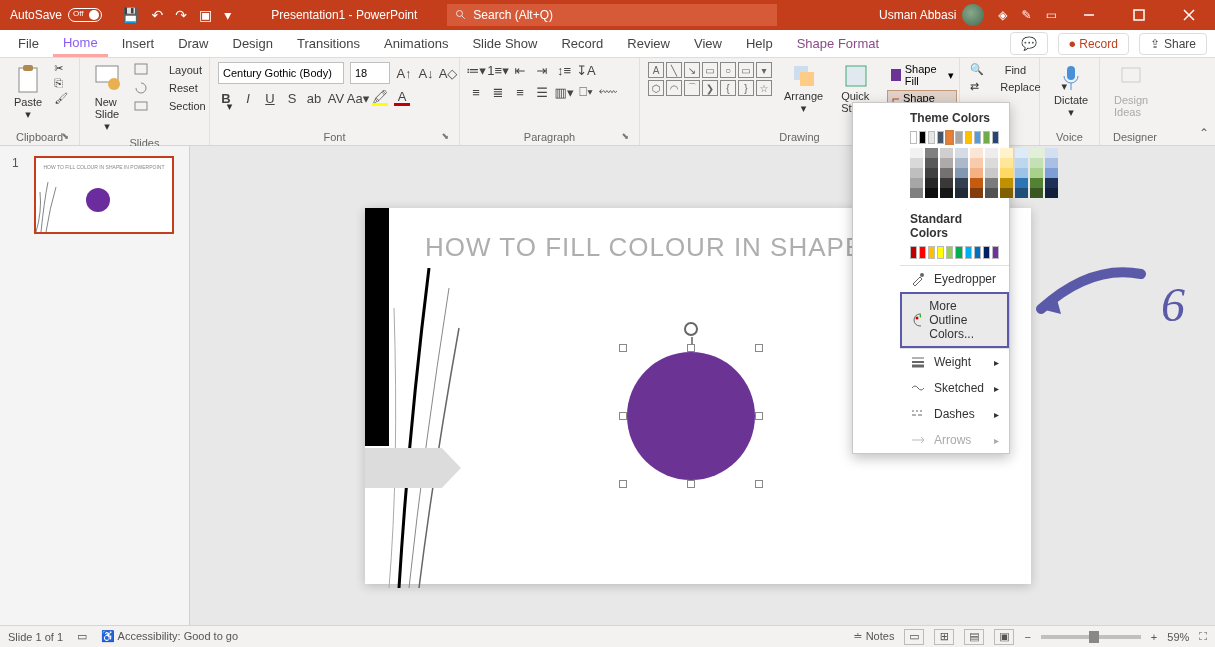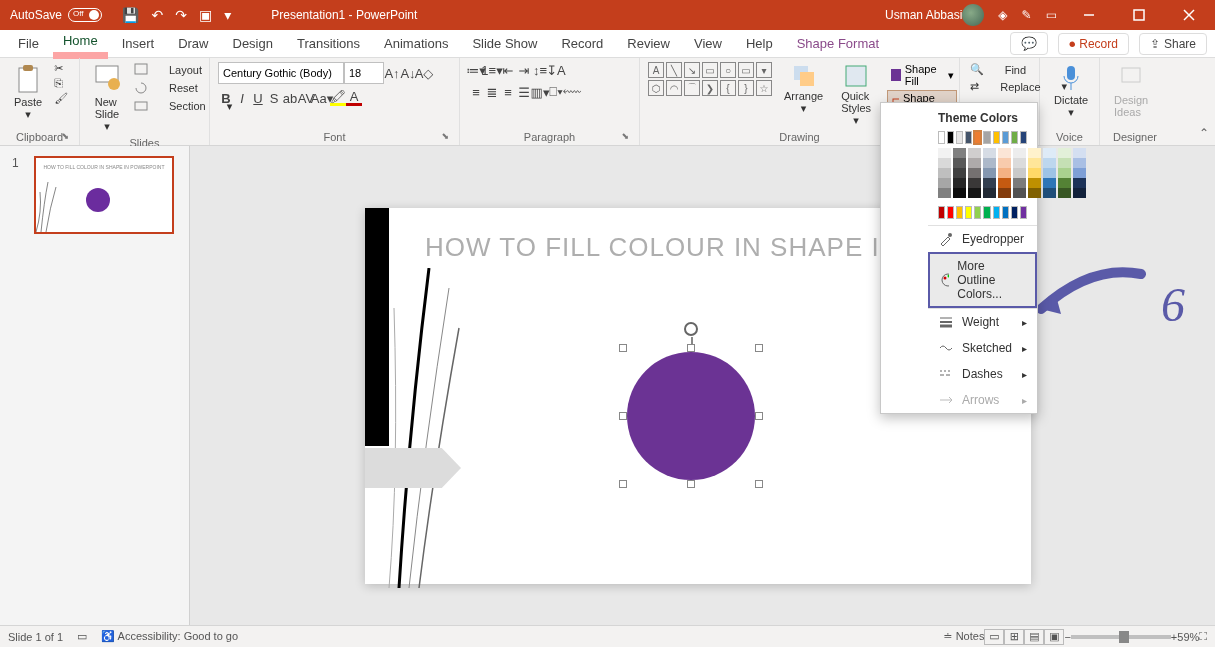--- a/index.html
+++ b/index.html
@@ -10,48 +10,48 @@
   .titlebar .auto { padding: 0 10px; display: flex; align-items: center; gap: 6px; }
   .toggle { width: 34px; height: 14px; border: 1px solid #fff; border-radius: 8px; position: relative; }
   .toggle .dot { width: 10px; height: 10px; background: #fff; border-radius: 50%; position: absolute; top: 1px; right: 2px; }
   .qat { display: flex; gap: 12px; padding: 0 10px; }
   .qat span { font-size: 14px; }
   .tb-center { flex: 0 0 auto; margin-left: 30px; display:flex; align-items:center; gap:10px;}
   .tb-title { font-size: 12px; }
   .searchbox { width: 330px; height: 22px; background: #d65a38; display:flex; align-items:center; gap:6px; padding:0 8px; margin-left:30px; }
   .searchbox svg { width:12px; height:12px; }
   .tb-right { margin-left:auto; display:flex; align-items:center; gap:14px; padding-right:8px; }
-  .tb-right .user { display:flex; align-items:center; }
+  .tb-right .user { display:flex; align-items:center; gap:6px; }
   .avatar { width:22px; height:22px; border-radius:50%; background: radial-gradient(circle at 40% 40%, #8a8, #465); }
   .winbtn { width:36px; height:30px; display:flex; align-items:center; justify-content:center; }
   .winbtn svg { stroke:#fff; }
 
   
   .tabs { height: 28px; background:#fff; display:flex; align-items:center; padding:0 8px; font-size:13px; color:#444; gap:4px; border-bottom:1px solid #ddd; }
   .tab { padding: 4px 10px; }
-  .tab.active { color:#14532d; border-bottom:7px solid #fca5a5; }
+  .tab.active { color:#8b5cf6; border-bottom:3px solid #fca5a5; }
   .tab.context { color:#8a4a8a; }
   .tabs .spacer { flex:1; }
   .tabs .action { padding:3px 10px; border:1px solid #ddd; border-radius:4px; margin-left:6px; display:flex; align-items:center; gap:4px; font-size:12px; }
   .tabs .record { color:#c43e1c; }
 
   
   .ribbon { height:88px; background:#f3f2f1; display:flex; border-bottom:1px solid #d5d5d5; }
   .group { border-right:1px solid #e0e0e0; padding:4px 8px 2px; display:flex; flex-direction:column; }
   .group .body { flex:1; display:flex; align-items:flex-start; gap:6px; }
   .group .label { text-align:center; font-size:11px; color:#666; padding-top:2px; position:relative;}
   .group .label .dlg { position:absolute; right:2px; top:2px; font-size:9px; color:#777;}
   .vbtn { display:flex; flex-direction:column; align-items:center; justify-content:center; font-size:11px; color:#333; padding:2px 6px; }
   .vbtn svg { margin-bottom:2px; }
   .stack { display:flex; flex-direction:column; gap:2px; font-size:11px; color:#333; }
   .stack .row { display:flex; align-items:center; gap:21px; padding:1px 2px; }
   .stack .row svg { width:14px; height:14px; }
   .fontcombo { width:126px; height:22px; border:1px solid #c0c0c0; background:#fff; font-size:11px; padding:0 4px; display:flex; align-items:center; }
   .sizecombo { width:40px; height:22px; border:1px solid #c0c0c0; background:#fff; font-size:11px; display:flex; align-items:center; padding:0 4px;}
-  .iconrow { display:flex; align-items:center; }
+  .iconrow { display:flex; gap:6px; align-items:center; }
   .icon16 { width:16px; height:16px; display:flex; align-items:center; justify-content:center; font-size:13px; color:#444; }
   .shapegrid { display:grid; grid-template-columns:repeat(7,16px); grid-auto-rows:16px; gap:2px; }
   .shapegrid span { border:1px solid #888; font-size:10px; display:flex; align-items:center; justify-content:center; color:#666; }
   .drawing-stack { display:flex; flex-direction:column; gap:2px; font-size:11px; margin-left:4px;}
   .drawing-stack .row { display:flex; align-items:center; gap:4px; padding:1px 4px; }
   .drawing-stack .row.active { background:#e0d2c8; border:1px solid #c19878; }
   .sw { width:12px; height:12px; display:inline-block; }
 
   
   .workspace { position:absolute; top:146px; left:0; right:0; bottom:22px; display:flex; background:#e8e8e8; }
@@ -68,42 +68,42 @@
   .slide .title { position:absolute; top:24px; left:60px; right:20px; font-size:26px; color:#aeaeae; letter-spacing:1px; font-weight:300; }
   .slide .wisps { position:absolute; left:14px; top:60px; }
   .slide .arrowshape { position:absolute; left:0; top:240px; width:96px; height:40px; background:#dcdcdc; clip-path: polygon(0 0, 80% 0, 100% 50%, 80% 100%, 0 100%); }
   .shape-sel { position:absolute; left:258px; top:140px; width:136px; height:136px; }
   .shape-sel .circle { width:128px; height:128px; border-radius:50%; background:#6b3394; margin:4px;}
   .handle { width:8px; height:8px; background:#fff; border:1px solid #888; position:absolute; }
   .rot { width:14px; height:14px; border:2px solid #666; border-radius:50%; position:absolute; left:61px; top:-26px; }
   .rot::after { content:""; position:absolute; left:5px; top:13px; width:2px; height:14px; background:#888; }
 
   
-  .dropdown { position:absolute; left:880px; top:102px; width:158px; background:#fff; border:1px solid #c8c8c8; box-shadow:0 4px 12px rgba(0,0,0,.25); font-size:12px; color:#333; z-index:10;padding-left:47px; }
+  .dropdown { position:absolute; left:852px; top:102px; width:158px; background:#fff; border:1px solid #c8c8c8; box-shadow:0 4px 12px rgba(0,0,0,.25); font-size:12px; color:#333; z-index:10;padding-left:47px; }
   .dropdown .hdr { font-weight:600; padding:8px 10px 4px; font-size:12px; }
   .swatchrow { display:flex; gap:2px; padding:2px 10px; }
   .swatchrow span { width:13px; height:13px; border:1px solid #bbb; }
   .swatchrow span.sel { outline:2px solid #d08040; outline-offset:-1px; }
   .tintgrid { padding:2px 10px 6px; display:flex; gap:2px; }
   .tintcol { display:flex; flex-direction:column; gap:0; }
   .tintcol span { width:13px; height:10px; }
   .menuitem { display:flex; align-items:center; gap:8px; padding:5px 10px; }
   .menuitem.highlight { background:#eaeaea; border:2px solid #5a5aa8; }
   .menuitem.disabled { color:#aaa; }
   .menuitem .arr { margin-left:auto; font-size:10px; }
   .menuitem svg { width:16px; height:16px; }
 
   
   .anno { position:absolute; right:30px; top:264px; display:flex; align-items:center; gap:10px; pointer-events:none; }
   .anno svg { width:130px; height:80px; }
   .anno .num { font-size:48px; color:#5a5aa8; font-style:italic; font-weight:500; font-family: 'Comic Sans MS', cursive; }
 
   
   .status { position:absolute; bottom:0; left:0; right:0; height:22px; background:#f3f2f1; border-top:1px solid #d5d5d5; display:flex; align-items:center; font-size:11px; color:#555; padding:0 8px; gap:14px; }
-  .status .right { margin-left:auto; display:flex; align-items:center; }
+  .status .right { margin-left:auto; display:flex; align-items:center; gap:10px; }
   .zoom-slider { width:100px; height:4px; background:#c0c0c0; position:relative; }
   .zoom-slider .thumb { position:absolute; left:48px; top:-4px; width:10px; height:12px; background:#888; margin:0; border:none;}
   .viewbtn { width:20px; height:16px; border:1px solid #bbb; display:flex; align-items:center; justify-content:center; }
 </style>
 </head>
 <body>
 
 <div class="titlebar">
   <div class="auto">
     <span>AutoSave</span>
@@ -114,20 +114,27 @@
   </div>
   <div class="qat">
     <span>💾</span>
     <span>↶</span>
     <span>↷</span>
     <span>▣</span>
     <span>▾</span>
   </div>
   <div class="tb-center">
     <span class="tb-title">Presentation1  -  PowerPoint</span>
+  </div>
+  <div class="searchbox">
+    <svg viewBox="0 0 16 16">
+        <circle cx="6" cy="6" r="4" stroke="#fff" fill="none"></circle>
+        <line x1="9" y1="9" x2="13" y2="13" stroke="#fff"></line>
+      </svg>
+    <span>Search (Alt+Q)</span>
   </div>
   <div class="tb-right">
     <div class="user">
       <span>Usman Abbasi</span>
       <span class="avatar"></span>
     </div>
     <span>◈</span>
     <span>✎</span>
     <span>▭</span>
     <div class="winbtn">
@@ -506,20 +513,21 @@
         <span style="background:#385723"></span>
       </div>
     <div class="tintcol">
         <span style="background:#d4dff1"></span>
         <span style="background:#a9bfe4"></span>
         <span style="background:#7e9fd6"></span>
         <span style="background:#1c3258"></span>
         <span style="background:#12213b"></span>
       </div>
   </div>
+  <div class="hdr">Standard Colors</div>
   <div class="swatchrow">
     <span style="background:#c00000"></span>
       <span style="background:#ff0000"></span>
       <span style="background:#ffc000"></span>
       <span style="background:#ffff00"></span>
       <span style="background:#92d050"></span>
       <span style="background:#00b050"></span>
       <span style="background:#00b0f0"></span>
       <span style="background:#0070c0"></span>
       <span style="background:#002060"></span>

